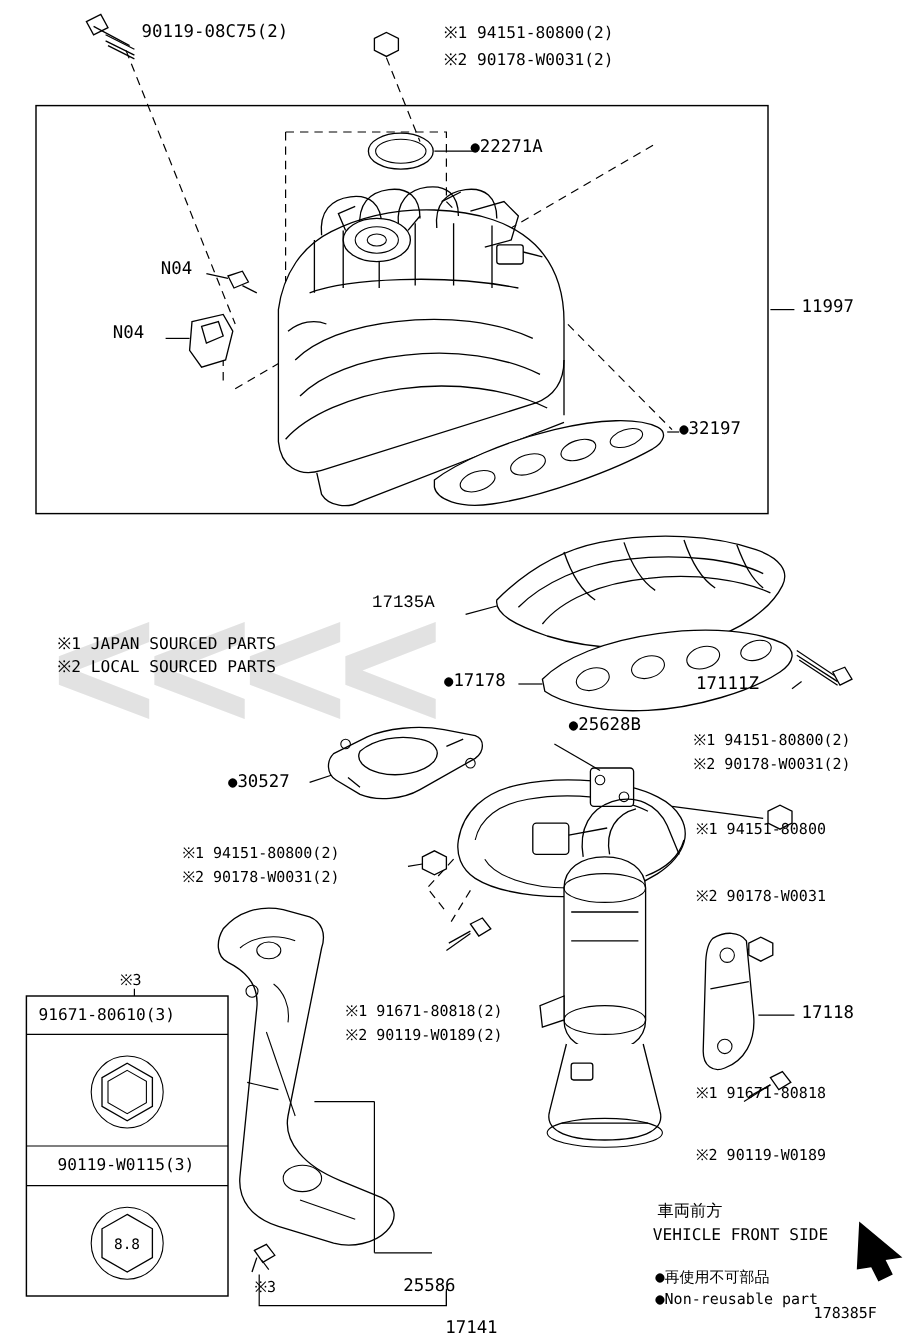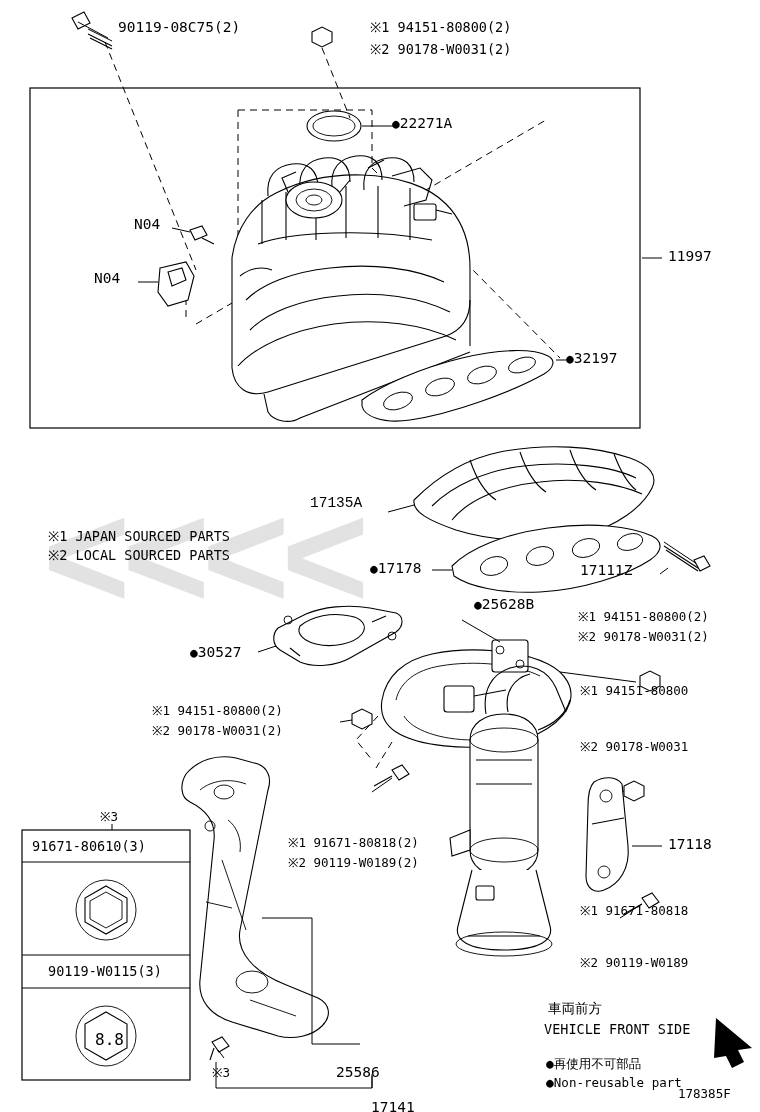--- a/index.html
+++ b/index.html
@@ -9,21 +9,21 @@
     font-family:"DejaVu Sans Mono", monospace;
     color:#000;
     position:relative;
     overflow:hidden;
   }
   .diagram{position:absolute;left:0;top:0;width:616px;height:1112px;}
   .lbl{position:absolute;white-space:pre;font-family:"DejaVu Sans Mono", monospace;}
   .f14{font-size:14.5px;}
   .f13{font-size:13.5px;}
   .f12{font-size:12.5px;}
-  .f10{font-size:16px;}
+  .f10{font-size:12px;}
   .bullet{font-size:13px;}
   .wm{
     position:absolute;
     left:40px;top:470px;
     width:690px;height:150px;
     font-family:"Liberation Sans", sans-serif;
     font-size:150px;
     font-weight:bold;
     font-style:italic;
     color:#e2e2e2;

